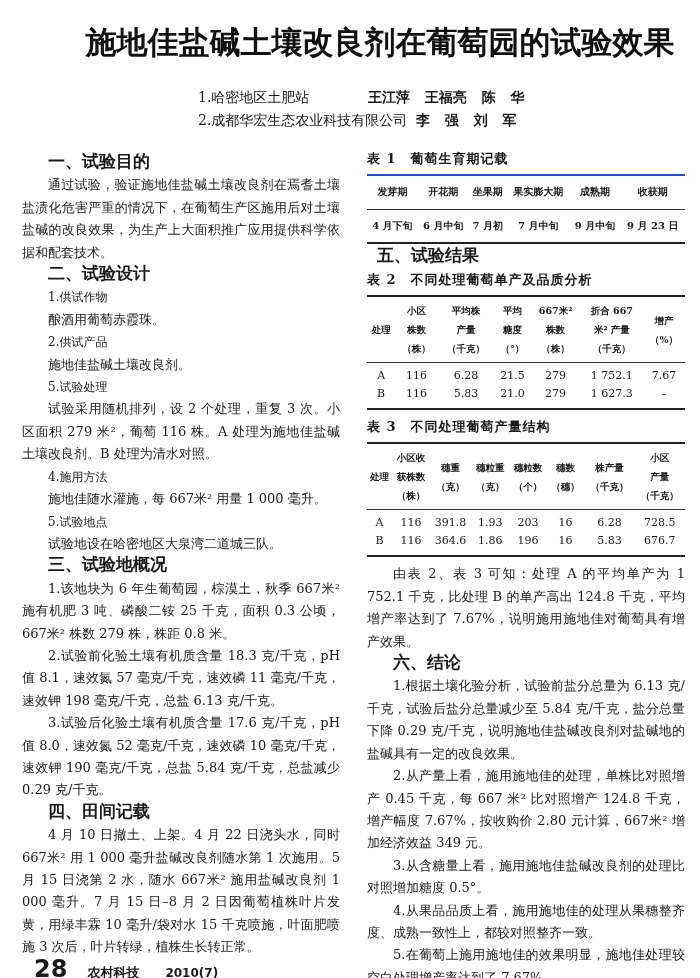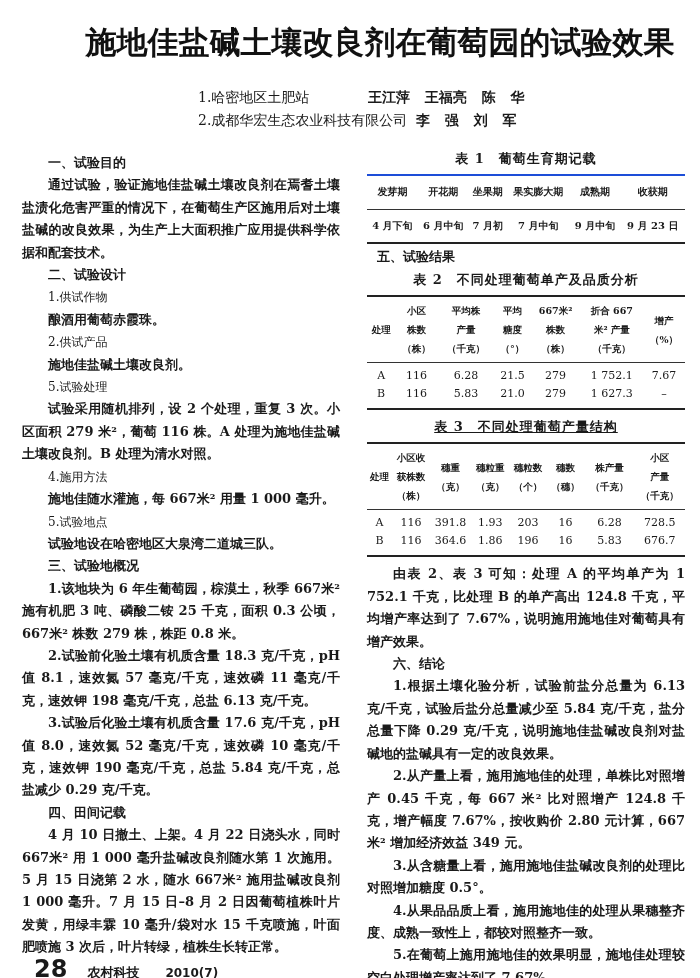--- a/index.html
+++ b/index.html
@@ -9,24 +9,24 @@
            font-family:"DejaVu Sans","Liberation Sans",sans-serif; font-weight:bold;
            font-size:31px; letter-spacing:0px; color:#111;margin-left:30px; }
   .authors { position:absolute; left:198px; top:86px; font-size:14px; line-height:23px; }
   .authors .row { display:flex; }
   .authors .aff { width:170px; }
   .authors .aff2 { width:218px; }
   .authors .names { font-family:"DejaVu Sans","Liberation Sans",sans-serif; font-weight:bold; word-spacing:10px; }
   .col { position:absolute; font-size:13px; line-height:22.4px; }
   .col.left { left:22px; top:152px; width:318px; }
   .col.right { left:367px; top:148px; width:318px; }
-  .h { font-family:Liberation Sans, sans-serif; font-weight:bold; text-indent:26px; font-size:13px; }
+  .h { font-family:Liberation Mono, monospace; font-weight:bold; text-indent:26px; font-size:17px; }
   .sub { text-indent:26px; font-size:12px; }
-  .p { text-indent:26px; text-align:justify;font-weight:bold; }
-  .cap { text-align:center; font-weight:bold; font-size:13px; letter-spacing:1px; }
+  .p { text-indent:26px; text-align:justify; }
+  .cap { font-weight:bold; font-size:13px; letter-spacing:1px; }
   table { border-collapse:collapse; width:100%; font-size:10px; }
   table.t1 { border-top:2px solid #1d4ed8; border-bottom:2px solid #222; margin-top:4px; }
   table.t1 td { text-align:center; padding:5px 0; font-weight:bold; }
   table.t1 tr.hd td { border-bottom:1px solid #333; }
   table.t2, table.t3 { border-top:2px solid #222; border-bottom:2px solid #222; margin-top:4px; }
   table.t2 th, table.t3 th { font-weight:bold; font-size:9.5px; line-height:19px; padding:4px 0; border-bottom:1px solid #333; }
   table.t2 td, table.t3 td { text-align:center; font-size:11px; line-height:18px; padding:0; }
   table.t2 tbody tr:first-child td, table.t3 tbody tr:first-child td { padding-top:4px; }
   table.t2 tbody tr:last-child td, table.t3 tbody tr:last-child td { padding-bottom:5px; }
   .footer { position:absolute; left:34px; top:936px; display:flex; align-items:baseline;
@@ -148,21 +148,21 @@
           <td>B</td>
           <td>116</td>
           <td>5.83</td>
           <td>21.0</td>
           <td>279</td>
           <td>1 627.3</td>
           <td>–</td>
         </tr>
       </tbody>
   </table>
-  <div class="cap" style="margin-top:6px;text-decoration:underline;">表 3　不同处理葡萄产量结构</div>
+  <div class="cap" style="margin-top:6px;">表 3　不同处理葡萄产量结构</div>
   <table class="t3">
     <thead>
         <tr id="t3h">
           <th>
             <div>处理</div>
           </th>
           <th>
             <div>小区收</div>
             <div>获株数</div>
             <div>（株）</div>

